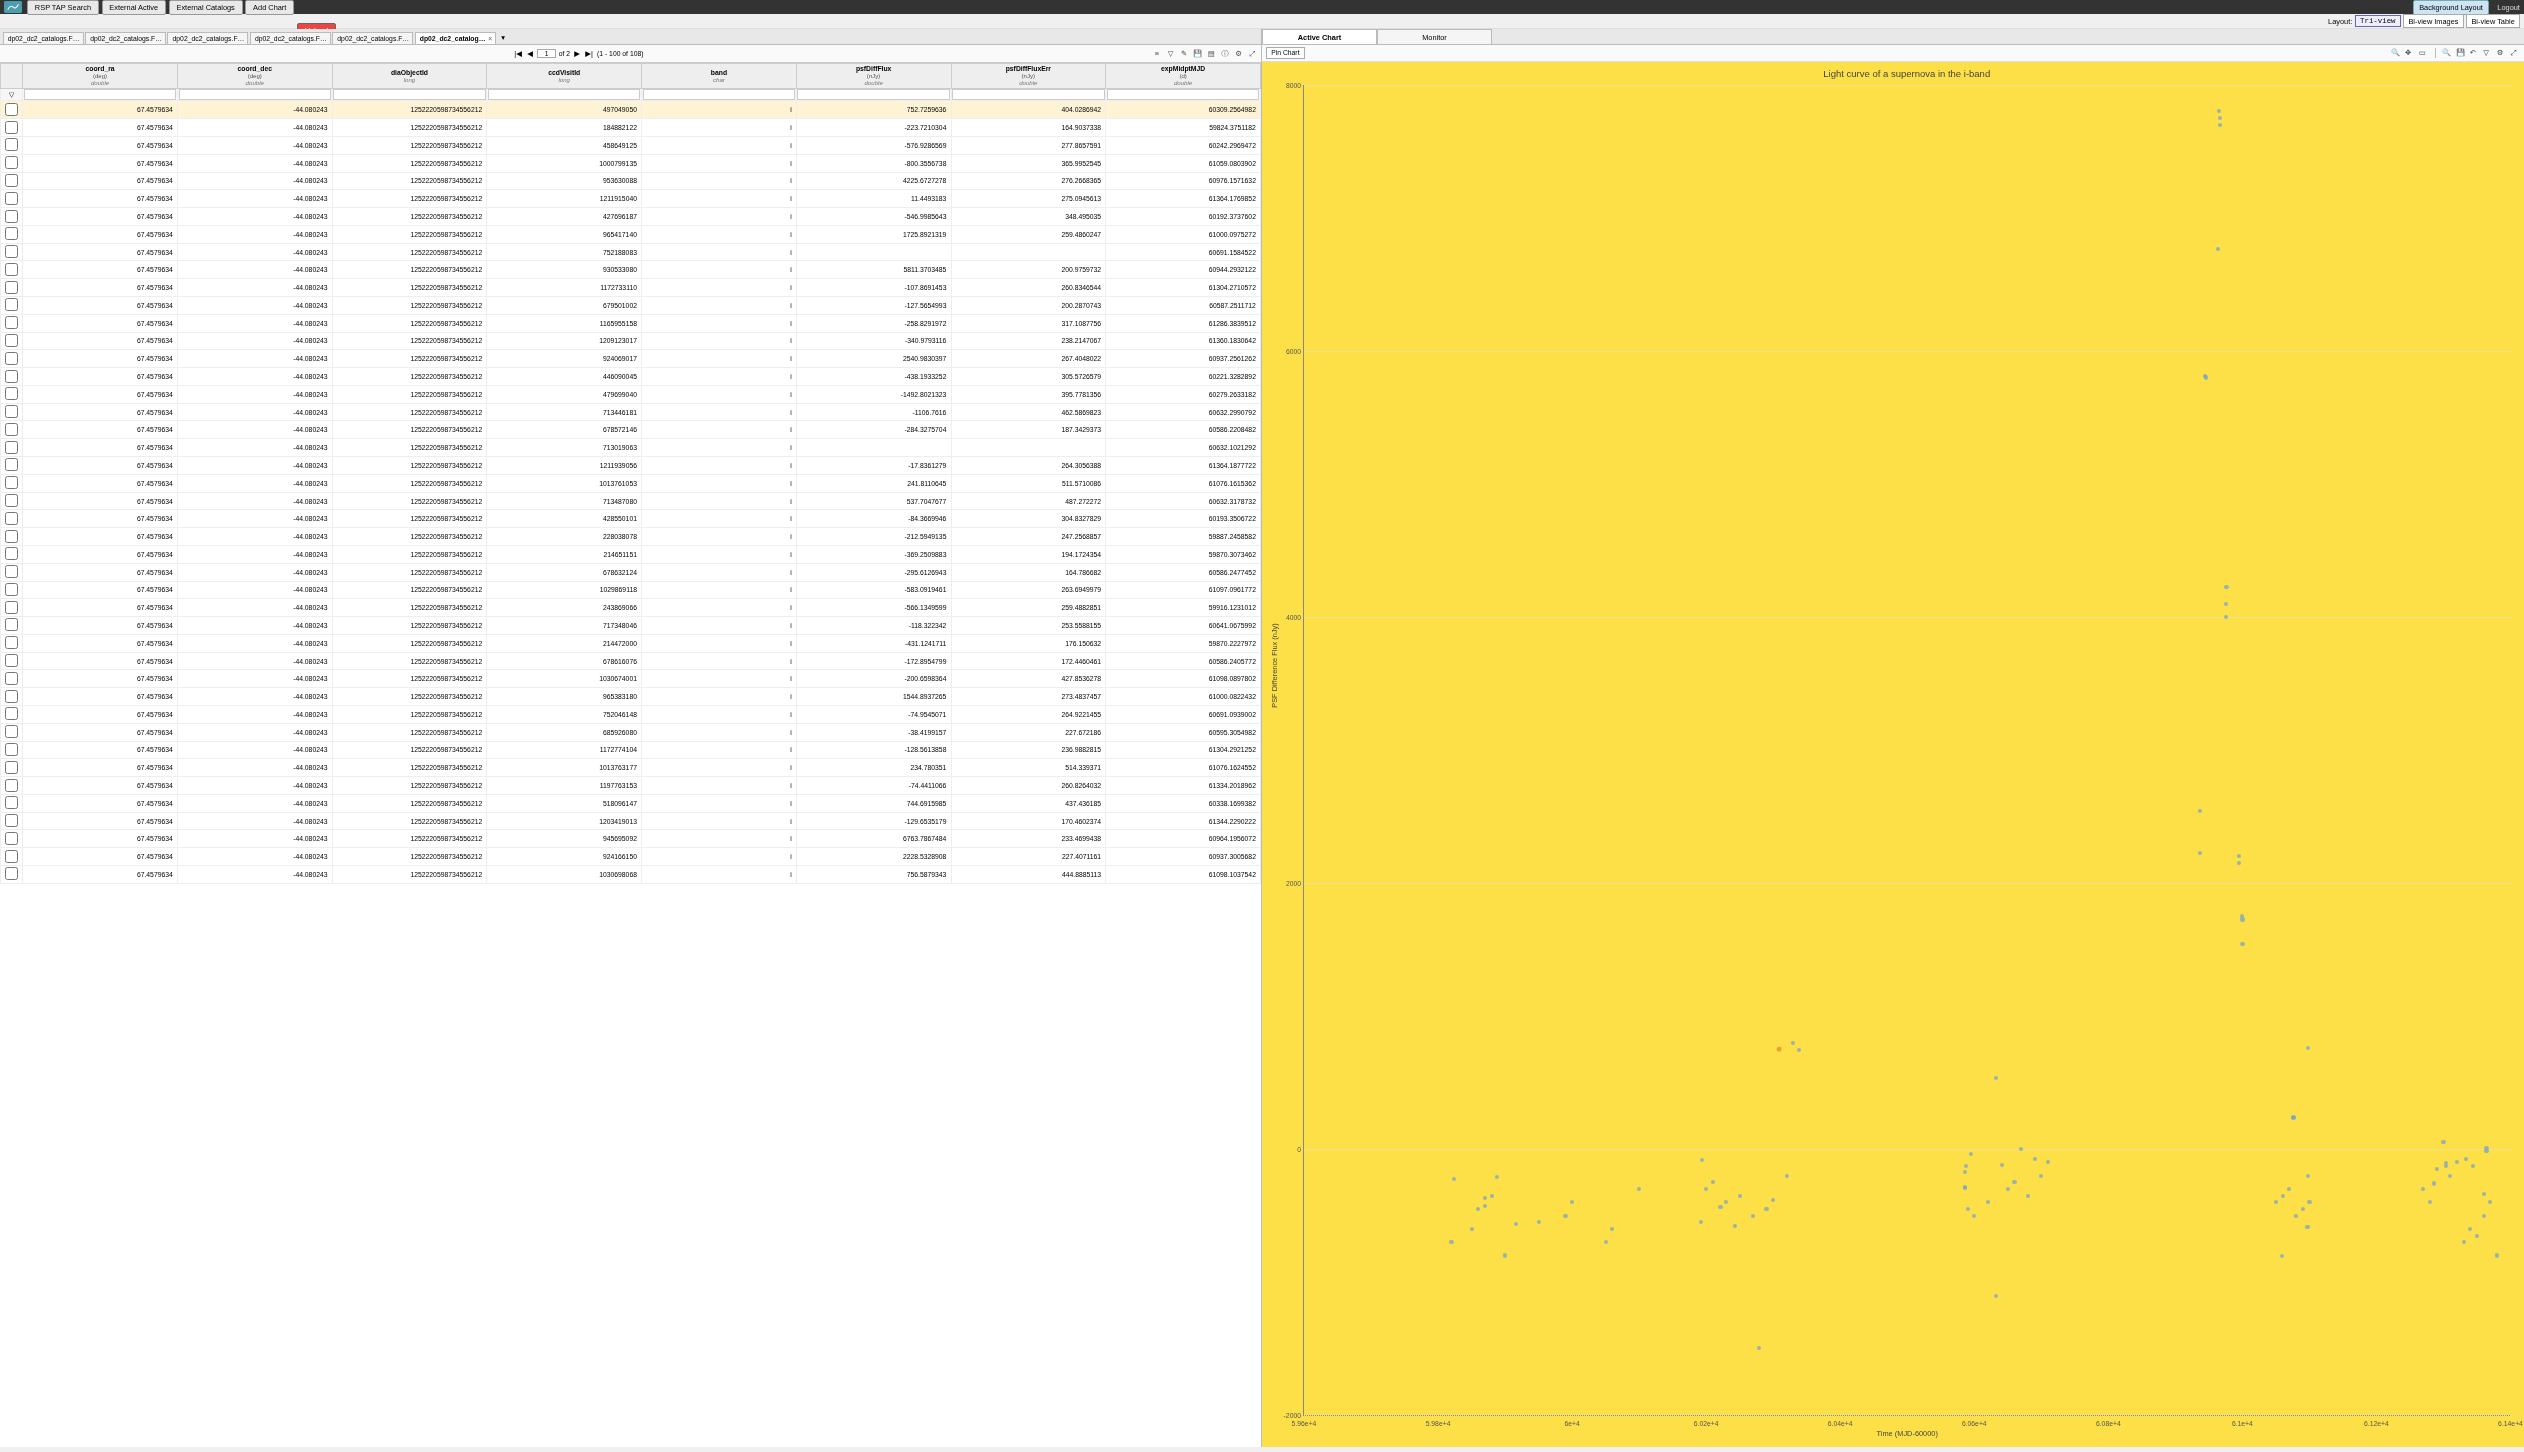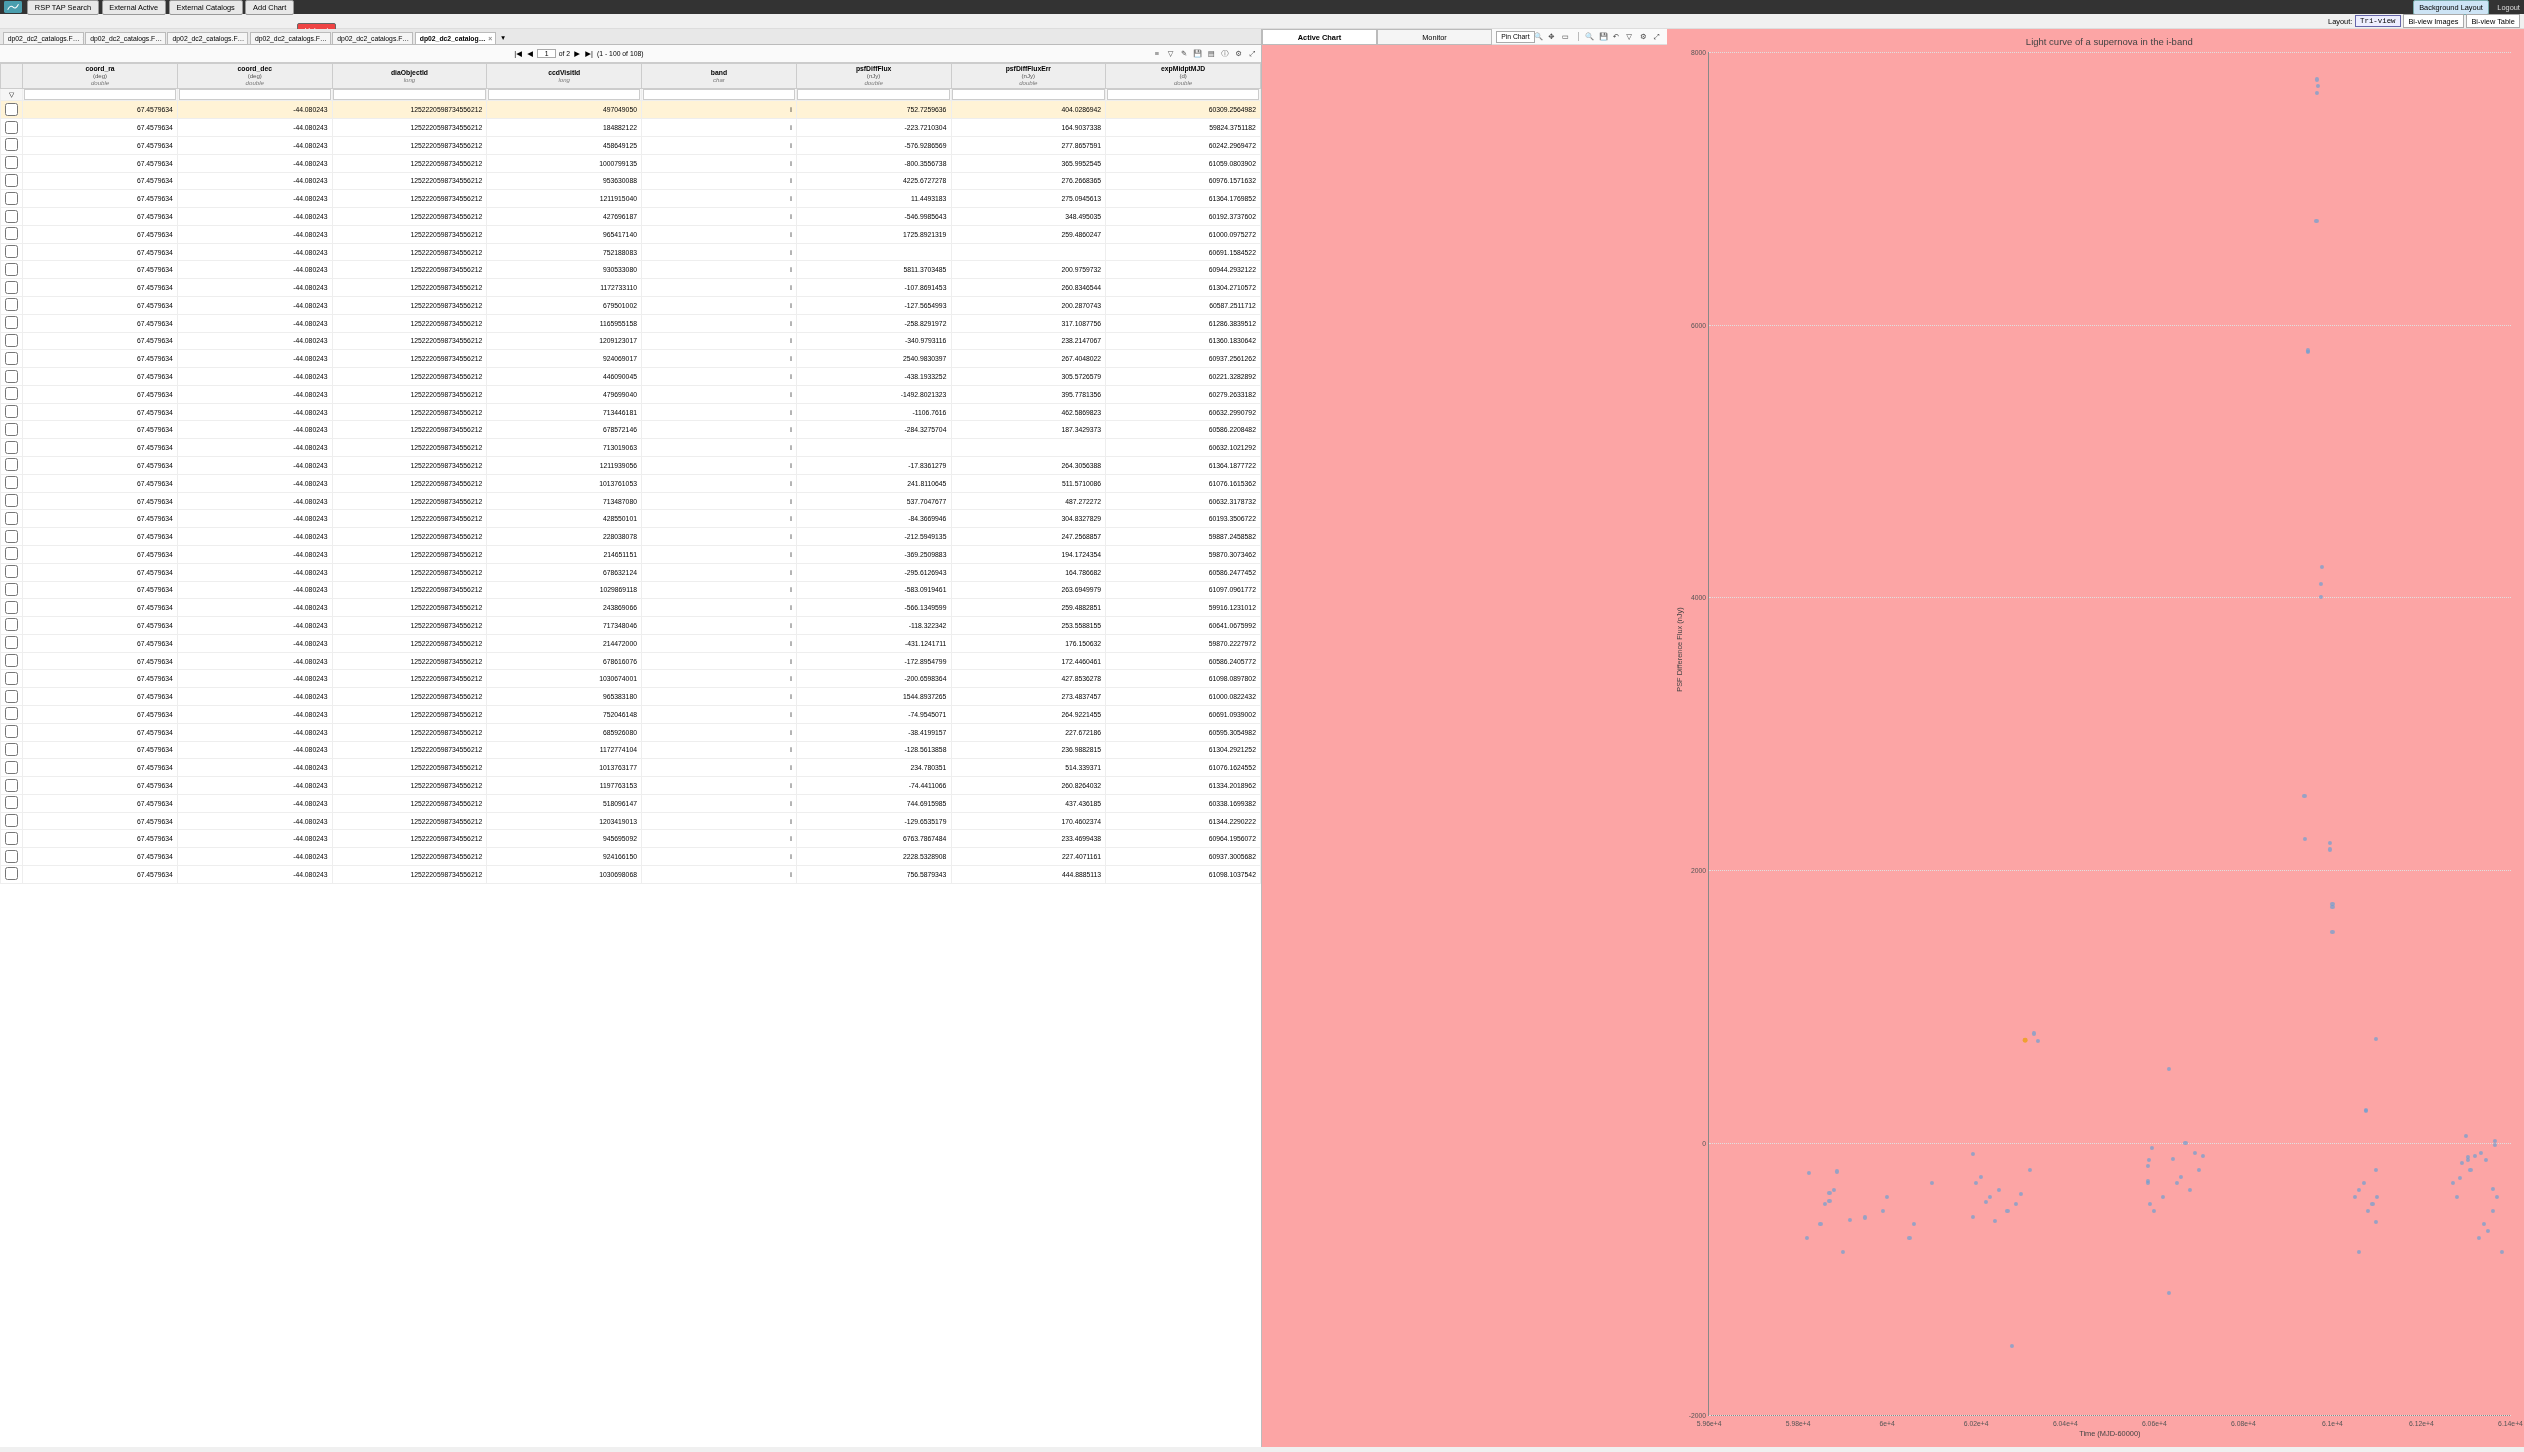--- a/index.html
+++ b/index.html
@@ -15,21 +15,21 @@
 .bg-monitor { background: #cde4f5; border:0.7px solid #7aa; border-radius:2px; padding:2px 5.4px; font-size:7.4px; }
 
 
 .layout-row { height: 15px; display: flex; justify-content: flex-end; align-items: center; padding: 0 4.1px; font-size: 7.4px; gap:2.7px; background:#f0f0f0; border-bottom:0.7px solid #ddd; }
 .layout-row .opt { border:0.7px solid #aaa; padding:1.4px 4.1px; background:#fff; cursor:pointer; }
 .layout-row .opt.active { background:#eef; border-color:#66a;font-family:Liberation Mono, monospace; }
 
 
 .main { display:flex; height: calc(100vh - 34px); }
 .left-pane { width: 50%; display:flex; flex-direction:column; border-right:0.7px solid #bbb; background:#fff; }
-.right-pane { width: 50%; display:flex; flex-direction:row; background:#fca5a5; }
+.right-pane { width: 50%; display:flex; flex-direction:column; background:#fde047; }
 
 
 .tab-row { height: 16.3px; background:#e8e8e8; display:flex; align-items:flex-end; padding:0 2.7px; overflow:hidden; border-bottom:0.7px solid #bbb; }
 .tab { background:#f5f5f5; border:0.7px solid #bbb; border-bottom:none; padding:2px 4.1px; margin-right:1.4px; font-size:6.8px; display:flex; align-items:center; gap:2.7px; max-width:81px; white-space:nowrap; overflow:hidden; text-overflow:ellipsis; cursor:pointer; }
 .tab.active { background:#fff; font-weight:bold; }
 .tab .close { font-size:6.8px; color:#888; cursor:pointer; }
 .tab-more { padding:2px 4.1px; cursor:pointer; }
 
 
 .tbl-toolbar { height: 17.6px; display:flex; align-items:center; justify-content:space-between; padding:0 4.1px; border-bottom:0.7px solid #ccc; background:#fafafa; }

